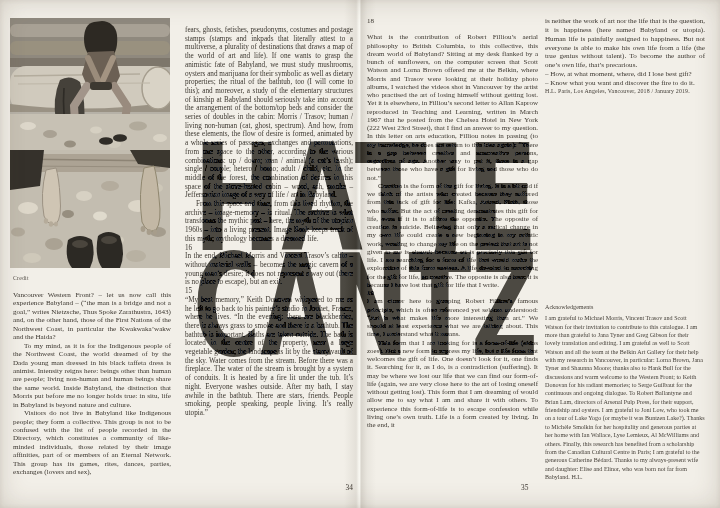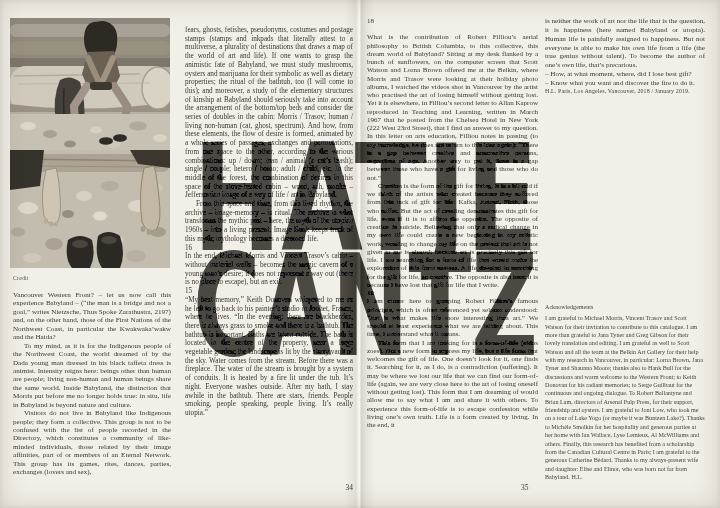--- a/index.html
+++ b/index.html
@@ -143,21 +143,21 @@
         <path d="M88,218 Q84,238 92,250 L110,250 Q116,236 110,218 Q98,210 88,218 Z" fill="#2c2924"></path>
         <ellipse cx="70" cy="226" rx="8" ry="4" fill="#4a453d"></ellipse>
         <ellipse cx="99" cy="222" rx="8" ry="4" fill="#4a453d"></ellipse>
       </g>
     </g>
   </svg>
 
   <div class="credit">Credit</div>
 
   <div class="col col-l1">
-    <p>Vancouver Western Front? – let us now call this experience Babyland – (“the man is a bridge and not a goal,” writes Nietzsche, Thus Spoke Zarathustra, 2197) and, on the other hand, those of the First Nations of the Northwest Coast, in particular the Kwakwaka’wakw and the Haida?</p>
+    <p>Vancouver Western Front? – let us now call this experience Babyland – (“the man is a bridge and not a goal,” writes Nietzsche, Thus Spoke Zarathustra, 1643) and, on the other hand, those of the First Nations of the Northwest Coast, in particular the Kwakwaka’wakw and the Haida?</p>
     <p class="indent">To my mind, as it is for the Indigenous people of the Northwest Coast, the world dreamed of by the Dada young man dressed in his black taffeta dress is animist. Intensity reigns here: beings other than human are people; living non-human and human beings share the same world. Inside Babyland, the distinction that Morris put before me no longer holds true: in situ, life in Babyland is beyond nature and culture.</p>
     <p class="indent">Visitors do not live in Babyland like Indigenous people; they form a collective. This group is not to be confused with the list of people recorded in the Directory, which constitutes a community of like-minded individuals, those related by their image affinities, part of or members of an Eternal Network. This group has its games, rites, dances, parties, exchanges (lovers and sex),</p>
   </div>
 
   <div class="col col-l2">
     <p>fears, ghosts, fetishes, pseudonyms, costumes and postage stamps (stamps and inkpads that literally attest to a multiverse, a plurality of destinations that draws a map of the world of art and life). If one wants to grasp the animistic fate of Babyland, we must study mushrooms, oysters and marijuana for their symbolic as well as dietary properties; the ritual of the bathtub, too (I will come to this); and moreover, a study of the elementary structures of kinship at Babyland should seriously take into account the arrangement of the bottom/top beds and consider the series of doubles in the cabin: Morris / Trasov; human / living non-human (cat, ghost, spectrum). And how, from these elements, the flow of desire is formed, animated by a whole series of passages, exchanges and permutations, from one space to the other, according to the various combinations: up / down; man / animal (a cat’s leash); single / couple; hetero / homo; adult / child, etc. In the middle of the forest, the combination of desires in this space of the stove-heated cabin – wood, ash, smoke – Jeffersonian image of a way of life / art in Babyland.</p>
     <p class="indent">From this space and time, from this lived rhythm, the archive – image-memory – is ritual. The archive is what transforms the mythic past – here, the myth of the utopian 1960s – into a living present. Image Bank keeps track of this myth; mythology becomes a dreamed life.</p>
     <p class="section-no">16</p>
     <p>In the end, Michael Morris and Vincent Trasov’s cabin – without material walls – becomes the magic cavern of a young man’s desire; it does not represent a way out (there is no place to escape), but an exit.</p>
     <p class="section-no">15</p>

